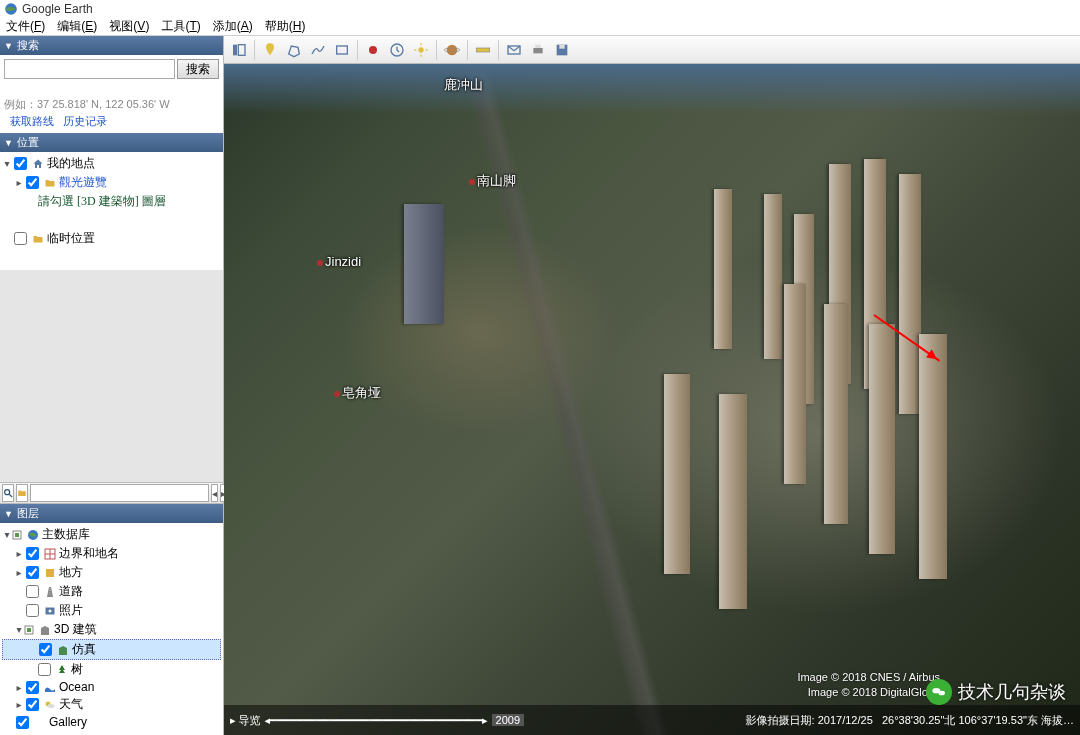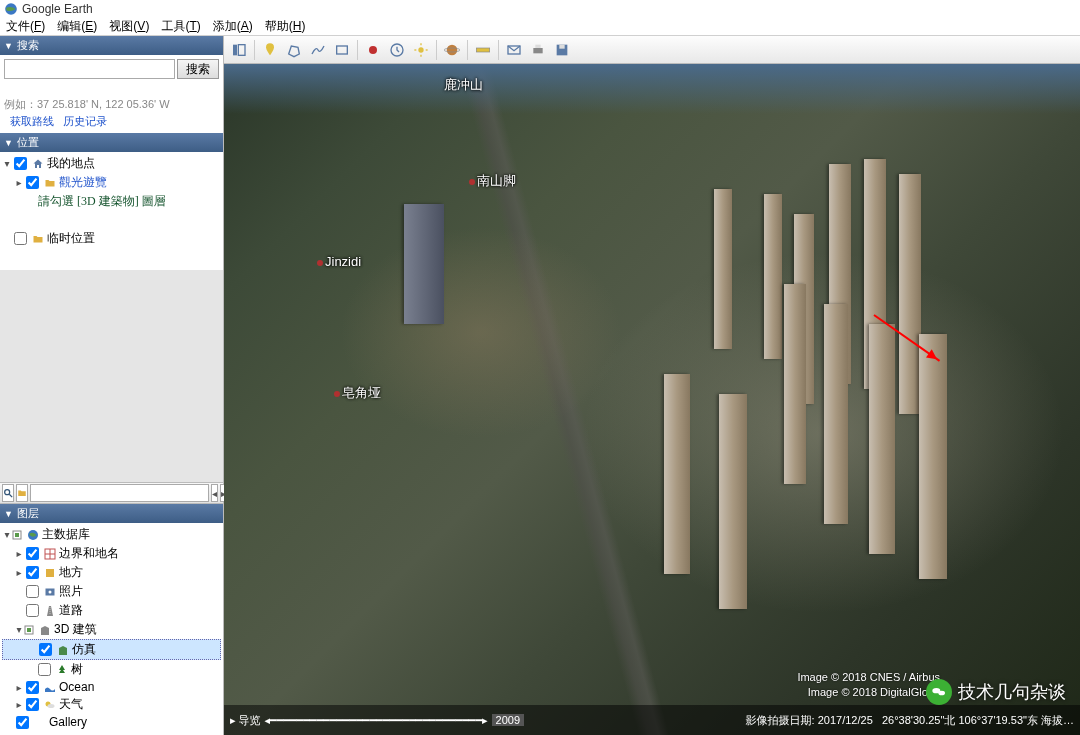--- a/index.html
+++ b/index.html
@@ -220,37 +220,37 @@
             </svg>
           </span>
         <span class="lbl">地方</span>
       </div>
       <div class="tree-row">
         <span class="indent1"></span>
           <span class="exp"></span>
         <input type="checkbox" style="">
         <span class="ticon">
             <svg width="12" height="12" viewBox="0 0 24 24">
+              <path d="M6 22L10 2h4l4 20z" fill="#888"></path>
+              <line x1="12" y1="4" x2="12" y2="20" stroke="#fff" stroke-dasharray="2"></line>
+            </svg>
+          </span>
+        <span class="lbl">道路</span>
+      </div>
+      <div class="tree-row">
+        <span class="indent1"></span>
+          <span class="exp"></span>
+        <input type="checkbox" style="">
+        <span class="ticon">
+            <svg width="12" height="12" viewBox="0 0 24 24">
               <rect x="3" y="5" width="18" height="14" fill="#5a7aa5"></rect>
               <circle cx="12" cy="12" r="3" fill="#fff"></circle>
             </svg>
           </span>
         <span class="lbl">照片</span>
-      </div>
-      <div class="tree-row">
-        <span class="indent1"></span>
-          <span class="exp"></span>
-        <input type="checkbox" style="">
-        <span class="ticon">
-            <svg width="12" height="12" viewBox="0 0 24 24">
-              <path d="M6 22L10 2h4l4 20z" fill="#888"></path>
-              <line x1="12" y1="4" x2="12" y2="20" stroke="#fff" stroke-dasharray="2"></line>
-            </svg>
-          </span>
-        <span class="lbl">道路</span>
       </div>
       <div class="tree-row">
         <span class="indent1"></span>
           <span class="exp">▾</span>
         <span style="width:12px;display:inline-flex">
             <svg width="10" height="10">
               <rect x="1" y="1" width="8" height="8" fill="#fff" stroke="#888"></rect>
               <rect x="3" y="3" width="4" height="4" fill="#5a9a4a"></rect>
             </svg>
           </span>

